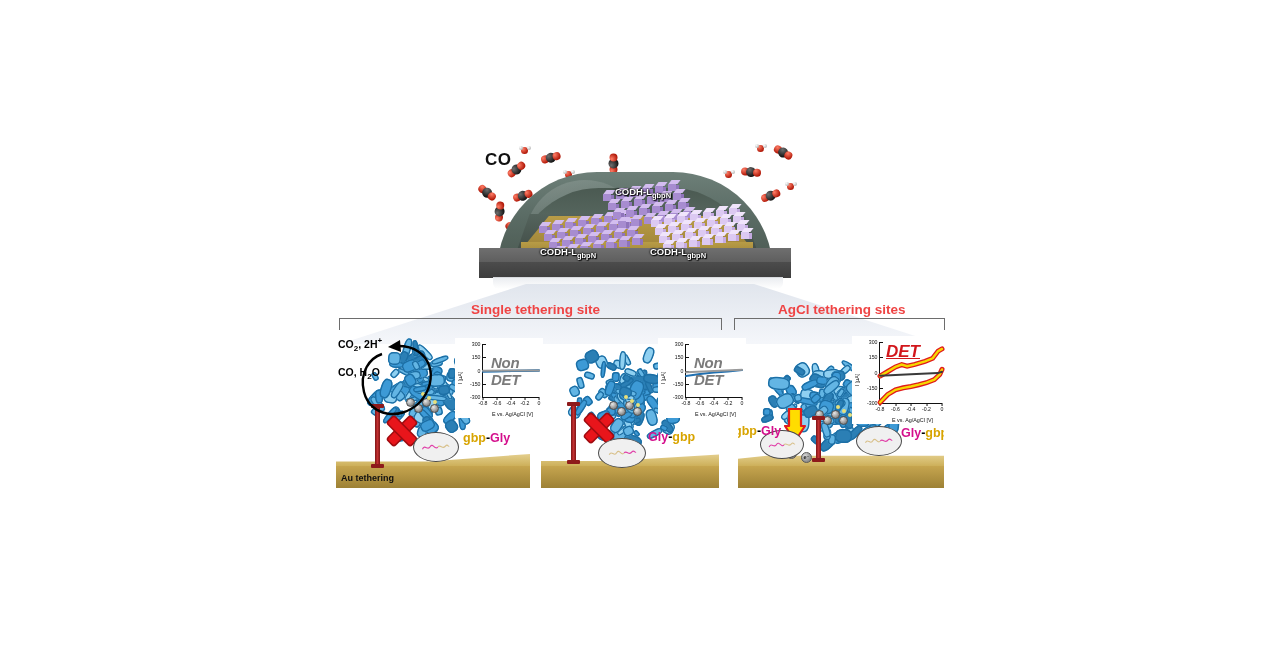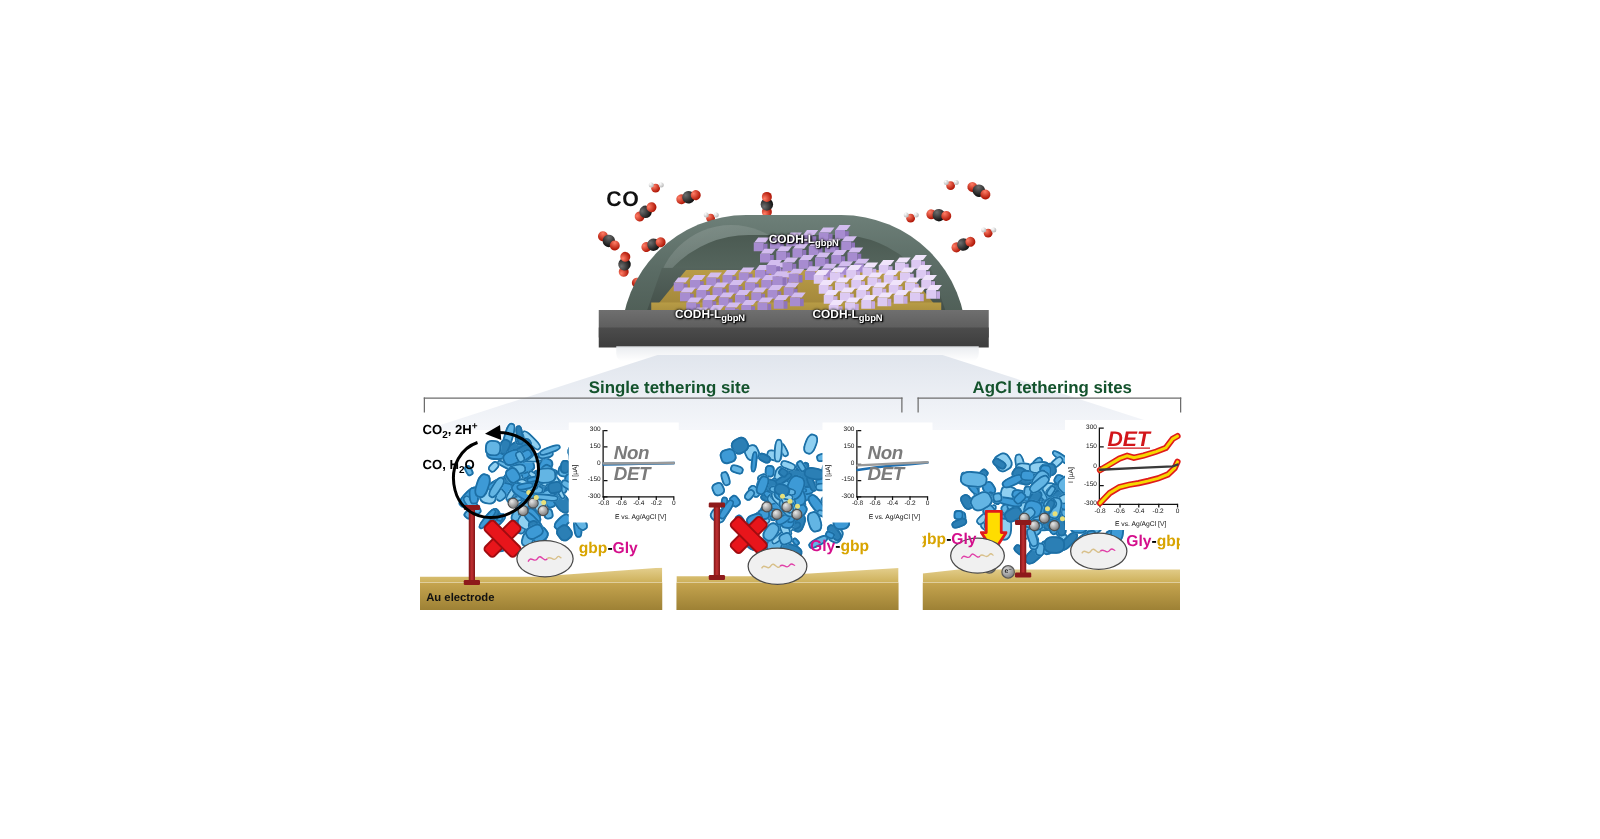--- a/index.html
+++ b/index.html
@@ -63,21 +63,21 @@
   .cube.light .ctop{background:#f0e4fb;}
   .cube.light .cfront{background:#dcc9f2;}
   .cube.light .cside{background:#c4aae2;}
 
   
   #funnel{position:absolute;left:340px;top:284px;width:600px;height:60px;
     background:linear-gradient(180deg,#dfe4ec,#f4f6fa);
     clip-path:polygon(31% 0,69% 0,100% 100%,0 100%);opacity:.95;}
 
   
-  .grp-title{position:absolute;font-size:13.5px;font-weight:bold;color:#14532d;}
+  .grp-title{position:absolute;font-size:13.5px;font-weight:bold;color:#ef4444;}
   #grp-single-title{left:471px;top:302px;}
   #grp-dual-title{left:778px;top:302px;}
   .bracket{position:absolute;border:1px solid #6d6d6d;border-bottom:none;height:11px;}
   #bracket-single{left:339px;top:318px;width:381px;}
   #bracket-dual{left:734px;top:318px;width:209px;}
 
   
   .panel{position:absolute;top:330px;height:158px;overflow:hidden;}
   #panel-1{left:336px;width:194px;}
   #panel-2{left:541px;width:178px;}
@@ -718,21 +718,21 @@
 
   <div class="grp-title" id="grp-single-title">Single tethering site</div>
   <div class="bracket" id="bracket-single"></div>
 
   <div class="grp-title" id="grp-dual-title">AgCl tethering sites</div>
   <div class="bracket" id="bracket-dual"></div>
 
   <div class="panel" id="panel-1">
     <div class="au-slab"></div>
     <div class="au-ramp r1"></div>
-    <div class="au-label">Au electrode</div>
+    <div class="au-label">Au tethering</div>
 
     <div class="protein" style="left:28px;top:8px;width:118px;height:108px;" id="prot1">
         <div class="helix" style="width: 13.6986px; height: 9.32261px; left: 23.5298px; top: 71.9778px; transform: rotate(-53.1844deg); background: rgb(99, 181, 228);"></div>
         <div class="helix" style="width: 13.4545px; height: 10.5881px; left: 54.3502px; top: 58.7017px; transform: rotate(-63.7076deg); background: rgb(61, 154, 214);"></div>
         <div class="helix" style="width: 11.2846px; height: 6.77029px; left: 49.9474px; top: 38.1319px; transform: rotate(-55.8974deg); background: rgb(43, 127, 181);"></div>
         <div class="helix" style="width: 12.522px; height: 9.86914px; left: 56.4285px; top: 58.03px; transform: rotate(30.2461deg); background: rgb(99, 181, 228);"></div>
         <div class="helix" style="width: 6.50021px; height: 13.8846px; left: 74.1829px; top: 46.8882px; transform: rotate(74.723deg); background: rgb(61, 154, 214);"></div>
         <div class="helix" style="width: 14.5525px; height: 12.8168px; left: 50.0009px; top: 47.9802px; transform: rotate(-42.4668deg); background: rgb(43, 127, 181);"></div>
         <div class="helix" style="width: 10.0121px; height: 9.66566px; left: 82.3238px; top: 33.9267px; transform: rotate(-81.3233deg); background: rgb(99, 181, 228);"></div>
         <div class="helix" style="width: 14.2126px; height: 7.43117px; left: 44.5009px; top: 32.0721px; transform: rotate(18.1535deg); background: rgb(61, 154, 214);"></div>

